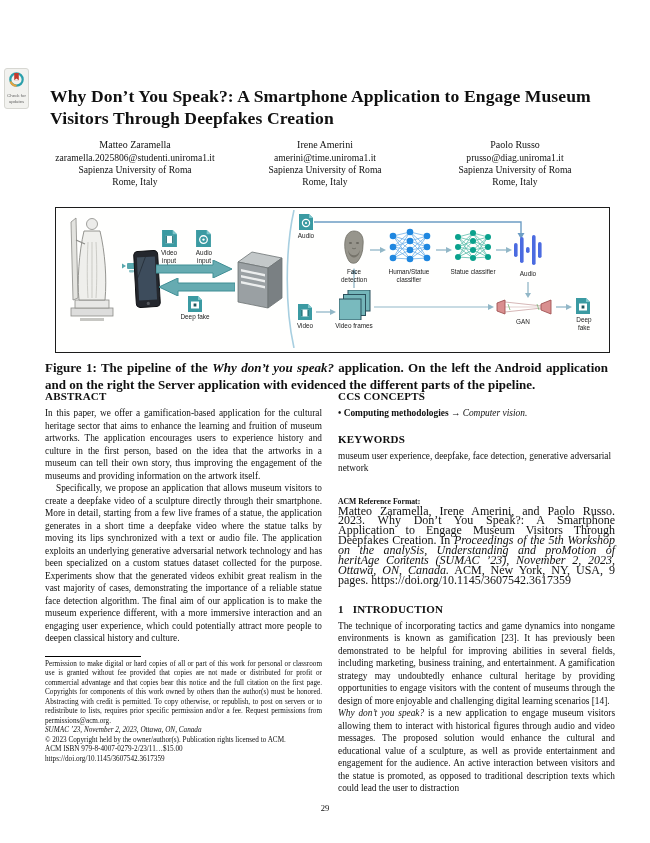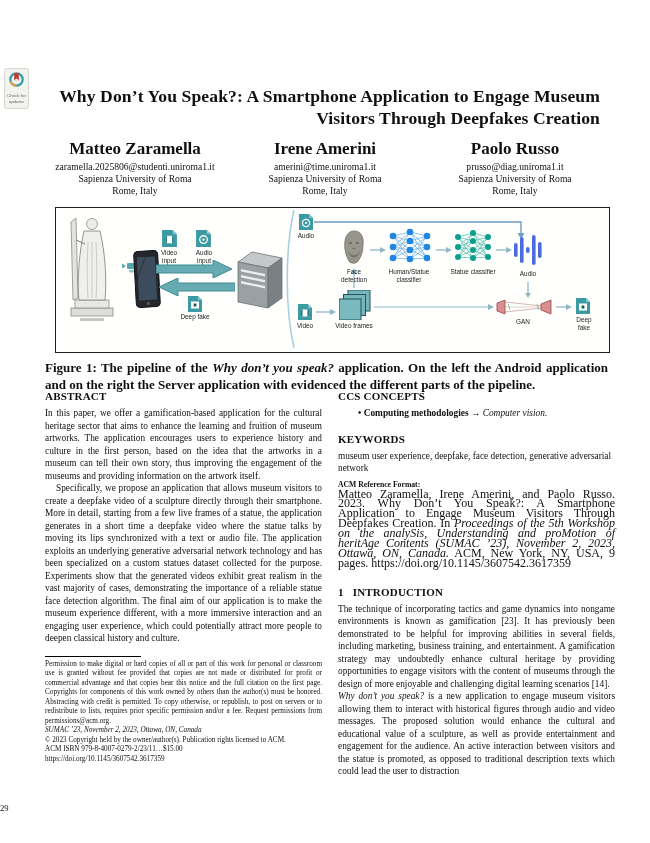--- a/index.html
+++ b/index.html
@@ -6,25 +6,25 @@
   html,body { width:650px; height:843px; }
   body { position:relative; background:#ffffff; font-family:"Liberation Serif", serif; color:#101010; overflow:hidden; }
 
   
   .badge { position:absolute; left:4px; top:68px; width:25px; height:41px; background:#f2f2ef;
            border:1px solid #d7d7d2; border-radius:3px; display:flex; flex-direction:column;
            align-items:center; padding-top:3px; cursor:pointer; }
   .badge-text { font-family:"Liberation Sans", sans-serif; font-size:4.4px; color:#666; text-align:center; margin-top:2px; line-height:1.3; width:22px; }
 
   
-  .title { position:absolute; top:85px; left:50px; width:550px; text-align:right;
+  .title { position:absolute; top:85px; left:50px; width:550px; text-align:left;
            font-size:17.6px; font-weight:bold; line-height:1.27; letter-spacing:0.1px; }
   .authors { position:absolute; top:139px; left:40px; width:570px; display:flex; }
   .author { flex:1; text-align:center; }
-  .author .name { font-size:17px; margin-bottom:2px;font-weight:bold; }
+  .author .name { font-size:10px; margin-bottom:2px; }
   .author .meta { font-size:9.6px; line-height:1.27; }
 
   
   .figurebox { position:absolute; left:55px; top:207px; width:555px; height:146px;
                border:1.5px solid #1c1c1c; background:#fffffe; }
   .fig-el { position:absolute; }
   .fig-label { position:absolute; text-align:center; font-size:6.4px; line-height:1.22;
                color:#222; font-family:"Liberation Sans", sans-serif; }
 
   
@@ -32,31 +32,31 @@
              font-size:13px; line-height:1.33; text-align:justify; }
 
   
   .col { position:absolute; top:390px; }
   .col-left  { left:45px;  width:277px; }
   .col-right { left:338px; width:277px; }
   h2.sec { font-size:11px; font-weight:bold; letter-spacing:0.2px; margin:0 0 5px 0; }
   h2.sec .num { margin-right:9px; }
   .body-txt { font-size:9.3px; line-height:12.5px; text-align:justify; hyphens:auto; -webkit-hyphens:auto; }
   .indent { text-indent:11px; }
-  .ccs-line { font-size:9.4px; line-height:12.5px;margin-left:20px; }
-  .smallhead { font-size:7.7px; font-weight:bold; margin-top:5px; margin-bottom:1px; }
+  .ccs-line { font-size:9.4px; line-height:12.5px; }
+  .smallhead { font-size:7.7px; font-weight:bold; margin-top:22px; margin-bottom:1px; }
   .refs { font-size:12px; line-height:9.9px; text-align:justify; }
 
   
   .footnote { position:absolute; left:45px; top:656px; width:277px; }
   .footrule { width:96px; border-top:0.8px solid #000; margin-bottom:3px; }
   .foot-txt { font-size:7.2px; line-height:9.45px; text-align:justify; }
   .foot-line { font-size:7.2px; line-height:9.45px; }
 
-  .pagenum { position:absolute; top:803px; left:0; width:650px; font-size:8.6px; }
+  .pagenum { position:absolute; top:803px; left:0; width:650px; text-align:center; font-size:8.6px; }
 </style>
 </head>
 <body>
 
 <div class="badge">
   <span>
     <svg width="15" height="15" viewBox="0 0 15 15">
       <circle cx="7.5" cy="7.5" r="6.2" fill="none" stroke="#2ba0ab" stroke-width="2.2"></circle>
       <path d="M1.6,9.5 A6.2,6.2 0 0,0 7.5,13.7" fill="none" stroke="#e8a33d" stroke-width="2.2"></path>
       <rect x="5.2" y="1" width="4.6" height="7.2" fill="#c23b2e"></rect>

